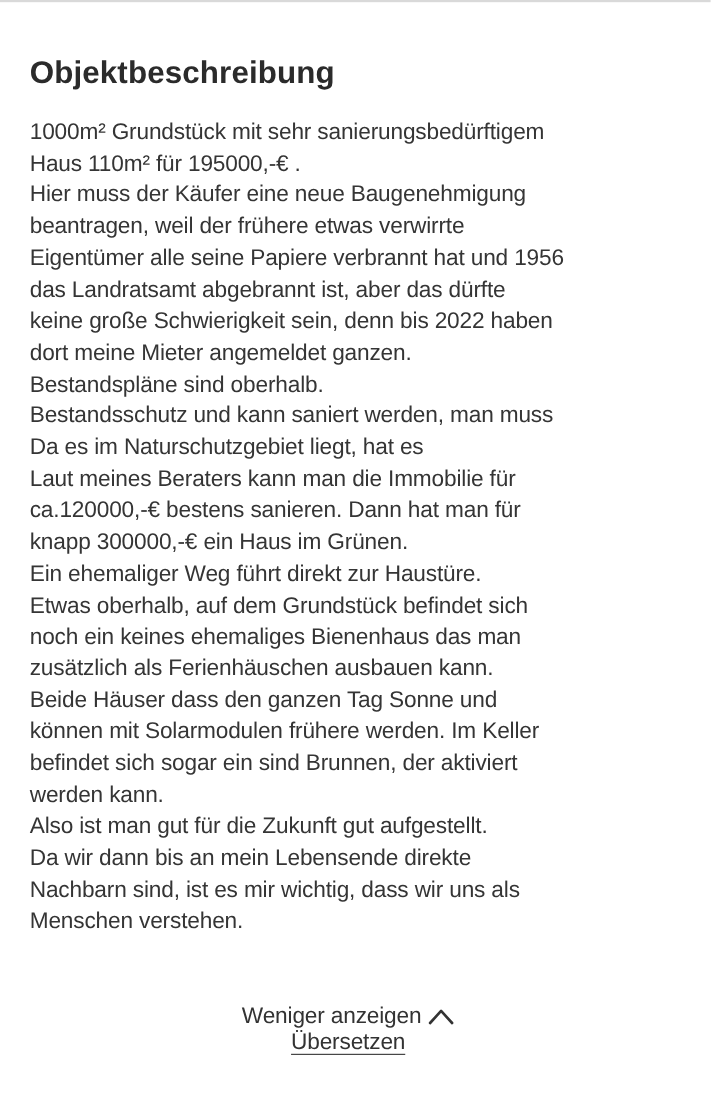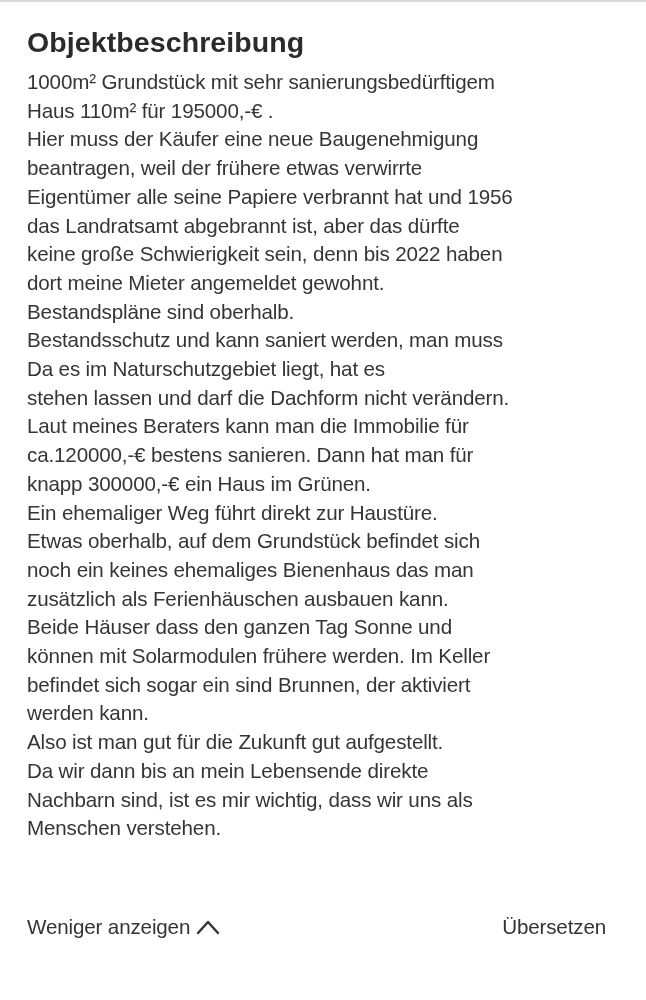--- a/index.html
+++ b/index.html
@@ -17,34 +17,34 @@
     }
     .top-rule {
       position: absolute;
       left: 0; top: 0;
       width: 646px; height: 2px;
       background: #d9d9d9;
     }
     .section {
       position: absolute;
       left: 27px;
-      top: 20px;
+      top: 44px;
       width: 600px;
     }
     .title {
       margin: 0;
       font-size: 28.5px;
       font-weight: 600;
       letter-spacing: 0.1px;
       color: #2b2b2b;
       line-height: 44px;
       height: 44px;
     }
     .desc {
-      margin: 4px 0 0 0;
+      margin: 18px 0 0 0;
       font-size: 20.6px;
       line-height: 28.7px;
       color: #353535;
       font-weight: 300;
       letter-spacing: -0.15px;
     }
     .desc .line {
       display: block;
       white-space: nowrap;
     }
@@ -53,29 +53,31 @@
       left: 27px;
       top: 912px;
       width: 579px;
       height: 30px;
       display: flex;
       justify-content: space-between;
       align-items: center;
       font-size: 20.6px;
       color: #333;
       letter-spacing: -0.15px;
+      flex-direction: column;
     }
     .toggle {
       display: flex;
       align-items: center;
       cursor: pointer;
       font-weight: 300;
     }
     .toggle svg { margin-left: 6px; }
     .translate {
+      text-decoration: underline;
       text-underline-offset: 4px;
       text-decoration-thickness: 1px;
       cursor: pointer;
       font-weight: 300;
       color: #333;
     }
   </style>
 </head>
 <body>
 
@@ -84,25 +86,24 @@
 <section class="section">
   <h2 class="title">Objektbeschreibung</h2>
   <div class="desc">
     <span class="line">1000m² Grundstück mit sehr sanierungsbedürftigem</span>
     <span class="line">Haus 110m² für 195000,-€ .</span>
     <span class="line">Hier muss der Käufer eine neue Baugenehmigung</span>
     <span class="line">beantragen, weil der frühere etwas verwirrte</span>
     <span class="line">Eigentümer alle seine Papiere verbrannt hat und 1956</span>
     <span class="line">das Landratsamt abgebrannt ist, aber das dürfte</span>
     <span class="line">keine große Schwierigkeit sein, denn bis 2022 haben</span>
-    <span class="line">dort meine Mieter angemeldet gewohnt.</span>
+    <span class="line">dort meine Mieter angemeldet ganzen.</span>
     <span class="line">Bestandspläne sind oberhalb.</span>
     <span class="line">Bestandsschutz und kann saniert werden, man muss</span>
     <span class="line">Da es im Naturschutzgebiet liegt, hat es</span>
-    <span class="line">stehen lassen und darf die Dachform nicht verändern.</span>
     <span class="line">Laut meines Beraters kann man die Immobilie für</span>
     <span class="line">ca.120000,-€ bestens sanieren. Dann hat man für</span>
     <span class="line">knapp 300000,-€ ein Haus im Grünen.</span>
     <span class="line">Ein ehemaliger Weg führt direkt zur Haustüre.</span>
     <span class="line">Etwas oberhalb, auf dem Grundstück befindet sich</span>
     <span class="line">noch ein keines ehemaliges Bienenhaus das man</span>
     <span class="line">zusätzlich als Ferienhäuschen ausbauen kann.</span>
     <span class="line">Beide Häuser dass den ganzen Tag Sonne und</span>
     <span class="line">können mit Solarmodulen frühere werden. Im Keller</span>
     <span class="line">befindet sich sogar ein sind Brunnen, der aktiviert</span>

